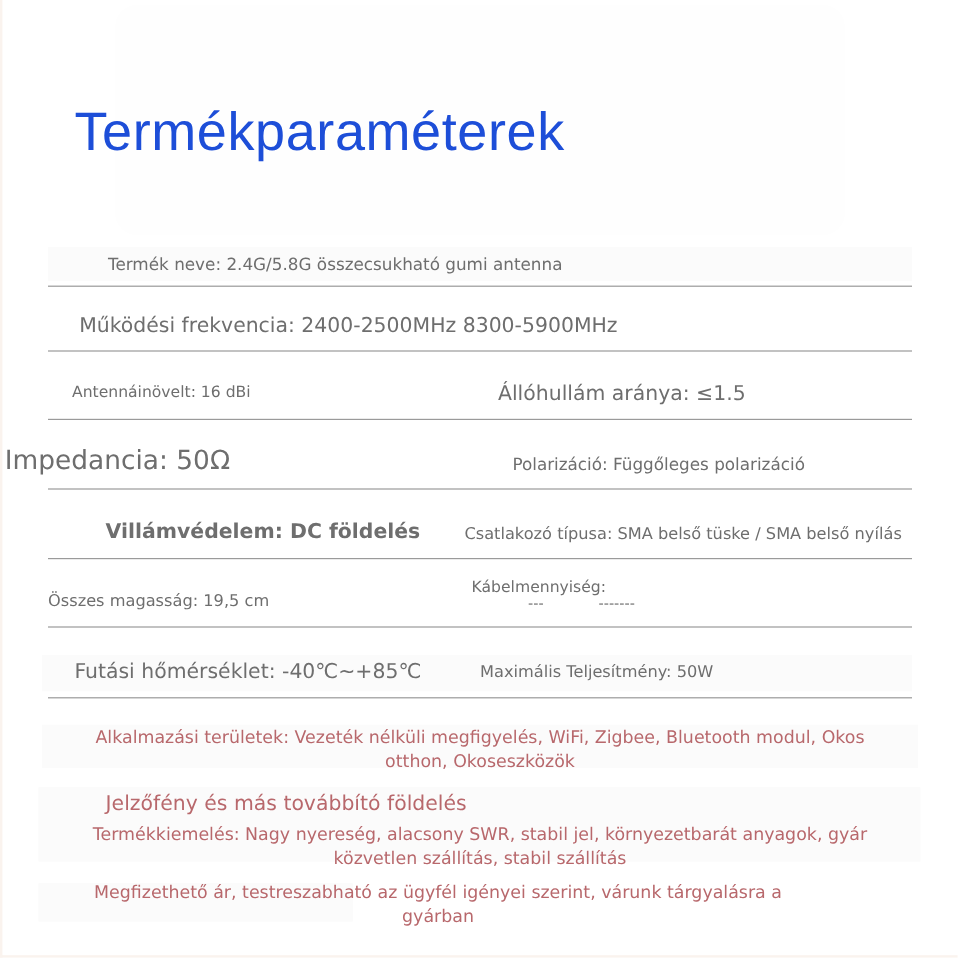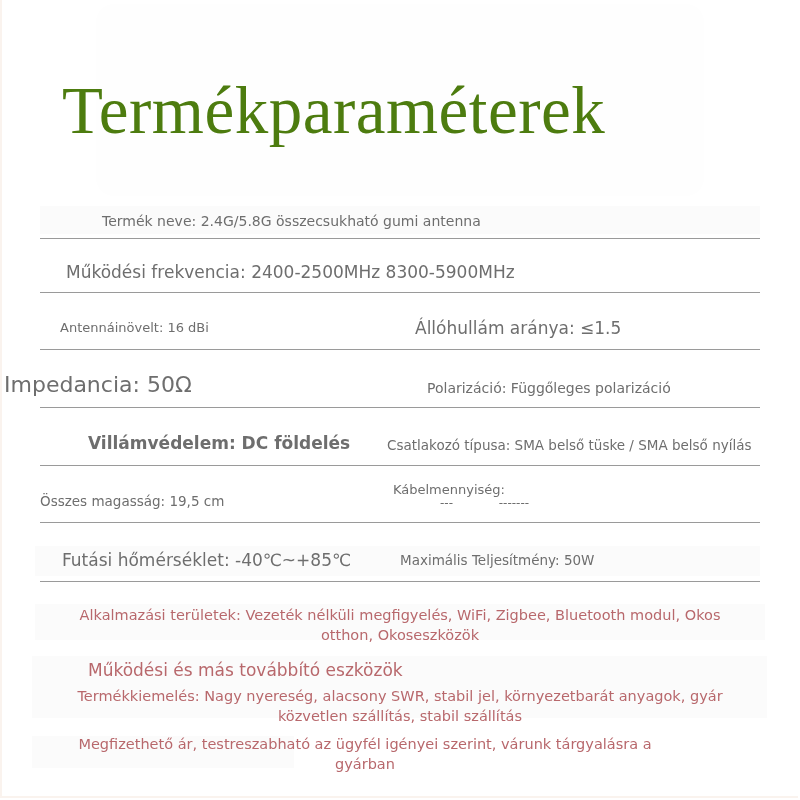--- a/index.html
+++ b/index.html
@@ -13,41 +13,41 @@
     position:absolute; left:0; top:0; width:798px; height:798px;
     border-left:2px solid #faf3ee; border-bottom:2px solid #faf3ee;
     box-sizing:border-box;
   }
   .title-card {
     position:absolute; left:96px; top:4px; width:358px; height:192px;
     background:#fefefe; border-radius:18px;
   }
   .title {
     position:absolute; left:62px; top:70px; width:700px;
-    font-family:Liberation Serif, serif;
-    font-size:67px; color:#4d7c0f; letter-spacing:0.5px;
+    font-family:Liberation Sans, sans-serif;
+    font-size:45px; color:#1d4ed8; letter-spacing:0.5px;
     line-height:80px; white-space:nowrap;
   }
   .rule { position:absolute; height:1px; background:#9a9a9a; }
   .t { position:absolute; white-space:nowrap; color:#6e6e6e; font-family:"DejaVu Sans", sans-serif; }
   .red { color:#b8686c; }
   .center { text-align:center; white-space:normal; }
   .soft { position:absolute; background:#fbfbfb; }
 </style>
 </head>
 <body>
 
 <div class="frame"></div>
 
 <div class="title-card" style="left:96px;width:700px;width:608px;"></div>
 
 <div class="title">Termékparaméterek</div>
 
 <div class="soft" style="left:40px;top:206px;width:720px;height:28px;"></div>
-<div class="t" style="left:90px;top:213px;font-size:14px;margin-left:12px;">Termék neve: 2.4G/5.8G összecsukható gumi antenna</div>
+<div class="t" style="left:90px;top:213px;font-size:14px;">Termék neve: 2.4G/5.8G összecsukható gumi antenna</div>
 <div class="rule" style="left:40px;top:238px;width:720px;"></div>
 
 <div class="t" style="left:66px;top:262px;font-size:17px;">Működési frekvencia: 2400-2500MHz 8300-5900MHz</div>
 <div class="rule" style="left:40px;top:292px;width:720px;"></div>
 
 <div class="t" style="left:60px;top:320px;font-size:13px;">Antennáinövelt: 16 dBi</div>
 <div class="t" style="left:415px;top:318px;font-size:17px;">Állóhullám aránya: ≤1.5</div>
 <div class="rule" style="left:40px;top:349px;width:720px;"></div>
 
 <div class="t" style="left:4px;top:372px;font-size:22px;">Impedancia: 50Ω</div>
@@ -65,17 +65,17 @@
 
 <div class="soft" style="left:35px;top:546px;width:725px;height:30px;"></div>
 <div class="t" style="left:62px;top:550px;font-size:17px;">Futási hőmérséklet: -40℃~+85℃</div>
 <div class="t" style="left:400px;top:552px;font-size:13.5px;">Maximális Teljesítmény: 50W</div>
 <div class="rule" style="left:40px;top:581px;width:720px;"></div>
 
 <div class="soft" style="left:35px;top:604px;width:730px;height:36px;"></div>
 <div class="t red center" style="left:55px;top:605px;width:690px;font-size:14.5px;line-height:20px;">Alkalmazási területek: Vezeték nélküli megfigyelés, WiFi, Zigbee, Bluetooth modul, Okos otthon, Okoseszközök</div>
 
 <div class="soft" style="left:32px;top:656px;width:735px;height:62px;"></div>
-<div class="t red" style="left:88px;top:660px;font-size:17px;">Működési és más továbbító eszközök</div>
+<div class="t red" style="left:88px;top:660px;font-size:17px;">Jelzőfény és más továbbító földelés</div>
 <div class="t red center" style="left:50px;top:686px;width:700px;font-size:14.5px;line-height:20px;">Termékkiemelés: Nagy nyereség, alacsony SWR, stabil jel, környezetbarát anyagok, gyár közvetlen szállítás, stabil szállítás</div>
 
 <div class="soft" style="left:32px;top:736px;width:262px;height:32px;"></div>
 <div class="t red center" style="left:55px;top:734px;width:620px;font-size:14.5px;line-height:20px;">Megfizethető ár, testreszabható az ügyfél igényei szerint, várunk tárgyalásra a gyárban</div>
 
 </body></html>

